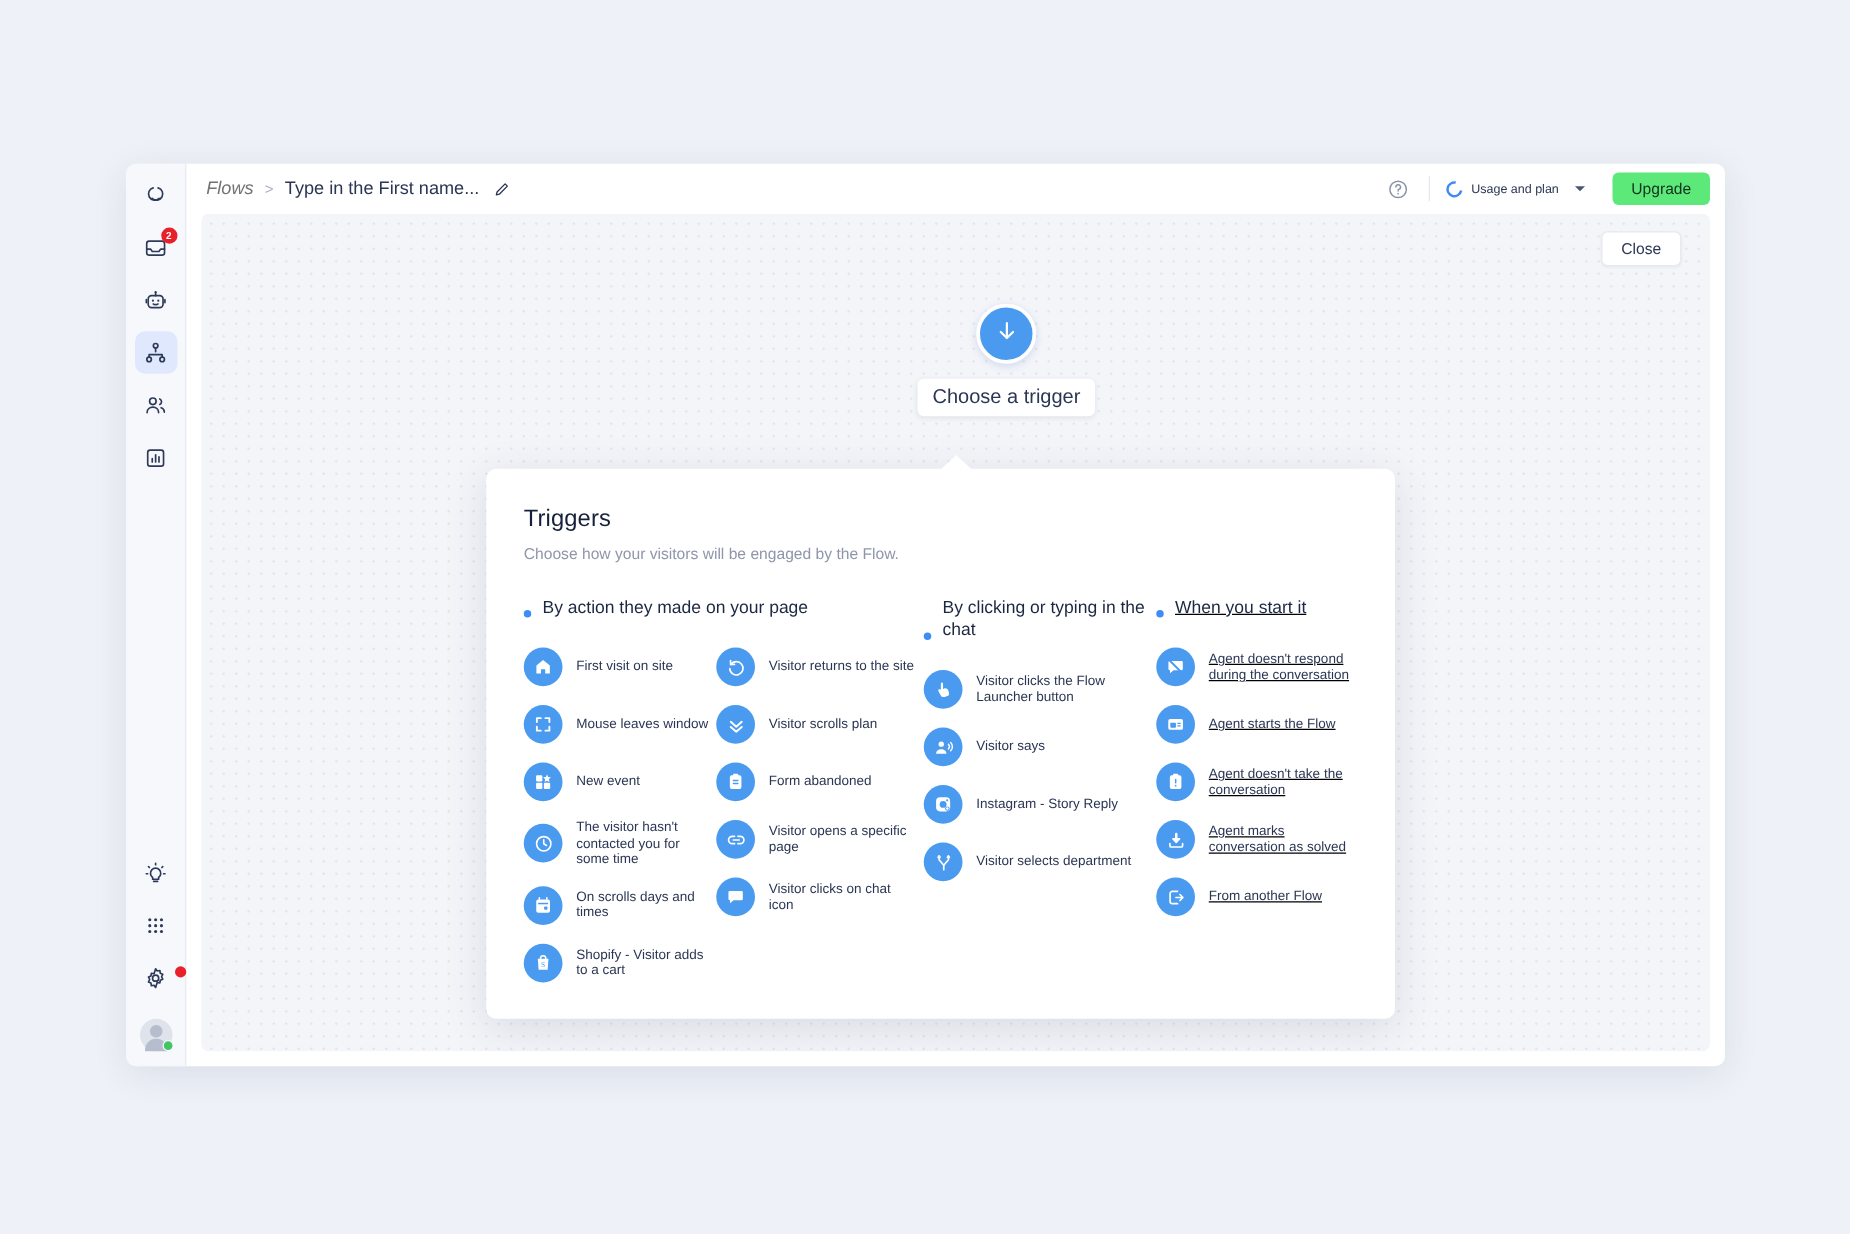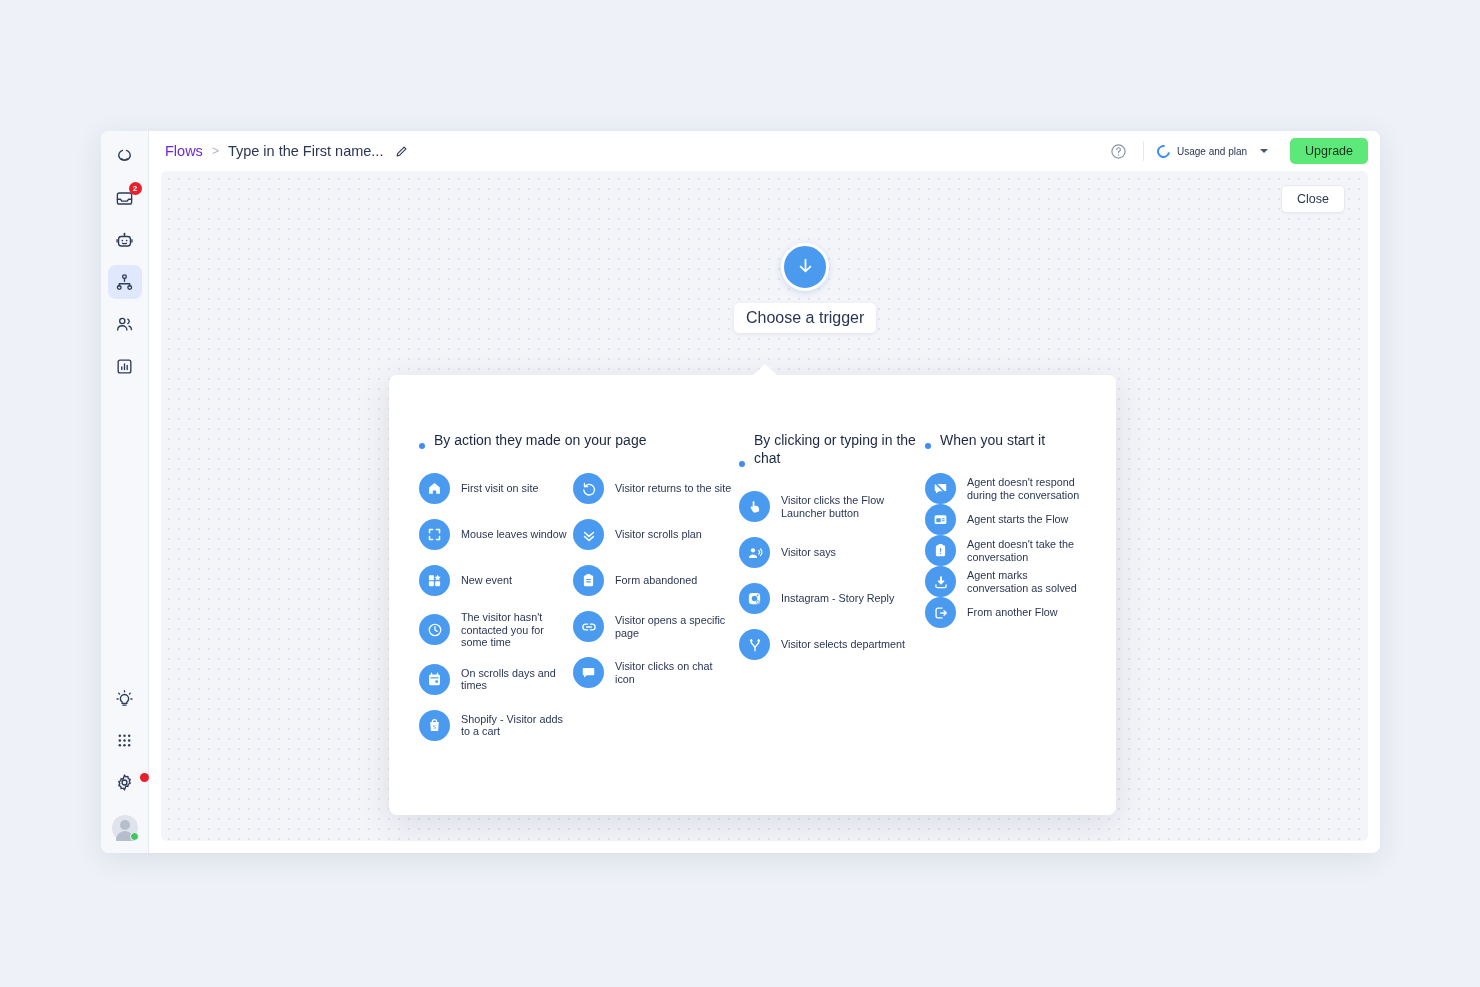--- a/index.html
+++ b/index.html
@@ -74,21 +74,21 @@
   
   #main { flex: 1; display: flex; flex-direction: column; min-width: 0; }
 
   #topbar {
     height: 40px; flex: 0 0 40px;
     display: flex; align-items: center;
     padding: 0 12px 0 16px;
     background: #fff;
   }
   #breadcrumb { display: flex; align-items: center; gap: 9px; font-size: 14.5px; }
-  #crumb-flows { color: #6d28d9; cursor: pointer; }
+  #crumb-flows { color: #737373; cursor: pointer; font-style: italic; }
   #crumb-sep { color: #aab2c4; font-size: 12px; }
   #crumb-name { color: #2b3654; cursor: text; }
   #pencil-icon { margin-left: 3px; display: flex; align-items: center; cursor: pointer; color:#2b3654;}
 
   #topbar-right { margin-left: auto; display: flex; align-items: center; gap: 0; }
   #help-icon { width: 26px; height: 26px; display:flex; align-items:center; justify-content:center; color:#8b93a7; cursor:pointer; }
   #topbar-divider { width: 1px; height: 20px; background: #e4e8f0; margin: 0 11px; }
   #usage-plan { display:flex; align-items:center; gap:7px; font-size:10px; color:#2b3654; cursor:pointer; padding: 4px 2px;}
   #usage-ring { width: 13px; height: 13px; border-radius: 50%; border: 2px solid #3f8cf5; border-right-color: transparent; transform: rotate(-35deg); }
   #usage-caret { width:0; height:0; border-left:4px solid transparent; border-right:4px solid transparent; border-top:4.5px solid #4a5570; margin-left:6px; }
@@ -157,42 +157,42 @@
   #panel-sub { font-size: 12.5px; color: #8f96ab; margin-top: 9px; }
 
   #groups { display: flex; margin-top: 26px; }
   .group-head { display: flex; align-items: flex-end; gap: 9px; margin-bottom: 4px; }
   .group-bullet { width: 6px; height: 6px; border-radius: 50%; background: #3f8cf5; margin-top: 7px; flex: 0 0 6px; }
   .group-title { font-size: 14px; color: #1c2742; line-height: 18px; }
 
   .group { }
   #group-0 { width: 320px; }
   #group-1 { width: 186px; }
-  #group-2 { width: 158px; }
+  #group-2 { width: 158px; text-decoration: underline; }
 
   .cols { display: flex; gap: 0; margin-top: 24px; }
   .col { display: flex; flex-direction: column; gap: 15px; }
   #g0c0 { width: 154px; }
   #g0c1 { width: 160px; }
 
   .trigger-item {
     display: flex; align-items: center; gap: 11px;
     cursor: pointer;
   }
   .ti-icon {
     width: 31px; height: 31px; flex: 0 0 31px;
     border-radius: 50%; background: #4a9bf0;
     display: flex; align-items: center; justify-content: center;
     color: #fff;
   }
   .ti-icon svg { display:block; }
   .ti-label { font-size: 10.8px; line-height: 12.6px; color: #2b3654; }
 
   .group-2-items { margin-top: 24px; display:flex; flex-direction:column; gap:15px; }
-  .group-3-items { margin-top: 24px; display:flex; flex-direction:column; }
+  .group-3-items { margin-top: 24px; display:flex; flex-direction:column; gap:15px; }
 </style>
 </head>
 <body>
 
 <div id="app-window">
 
   <nav id="sidebar">
 
     <div class="side-item">
       <span>
@@ -350,20 +350,22 @@
               <path d="M12 5.2v13.4M6.4 13.2l5.6 5.6 5.6-5.6"></path>
             </svg>
           </span>
         </div>
         <div id="trigger-label">Choose a trigger</div>
       </div>
 
       <div id="triggers-panel">
         <div id="panel-arrow"></div>
         <div id="panel-inner">
+          <h1 id="panel-title">Triggers</h1>
+          <div id="panel-sub">Choose how your visitors will be engaged by the Flow.</div>
 
           <div id="groups">
 
             <div class="group" id="group-0">
               <div class="group-head">
                 <span class="group-bullet"></span>
                 <span class="group-title">By action they made on your page</span>
               </div>
               <div class="cols">
                 <div class="col" id="g0c0">

